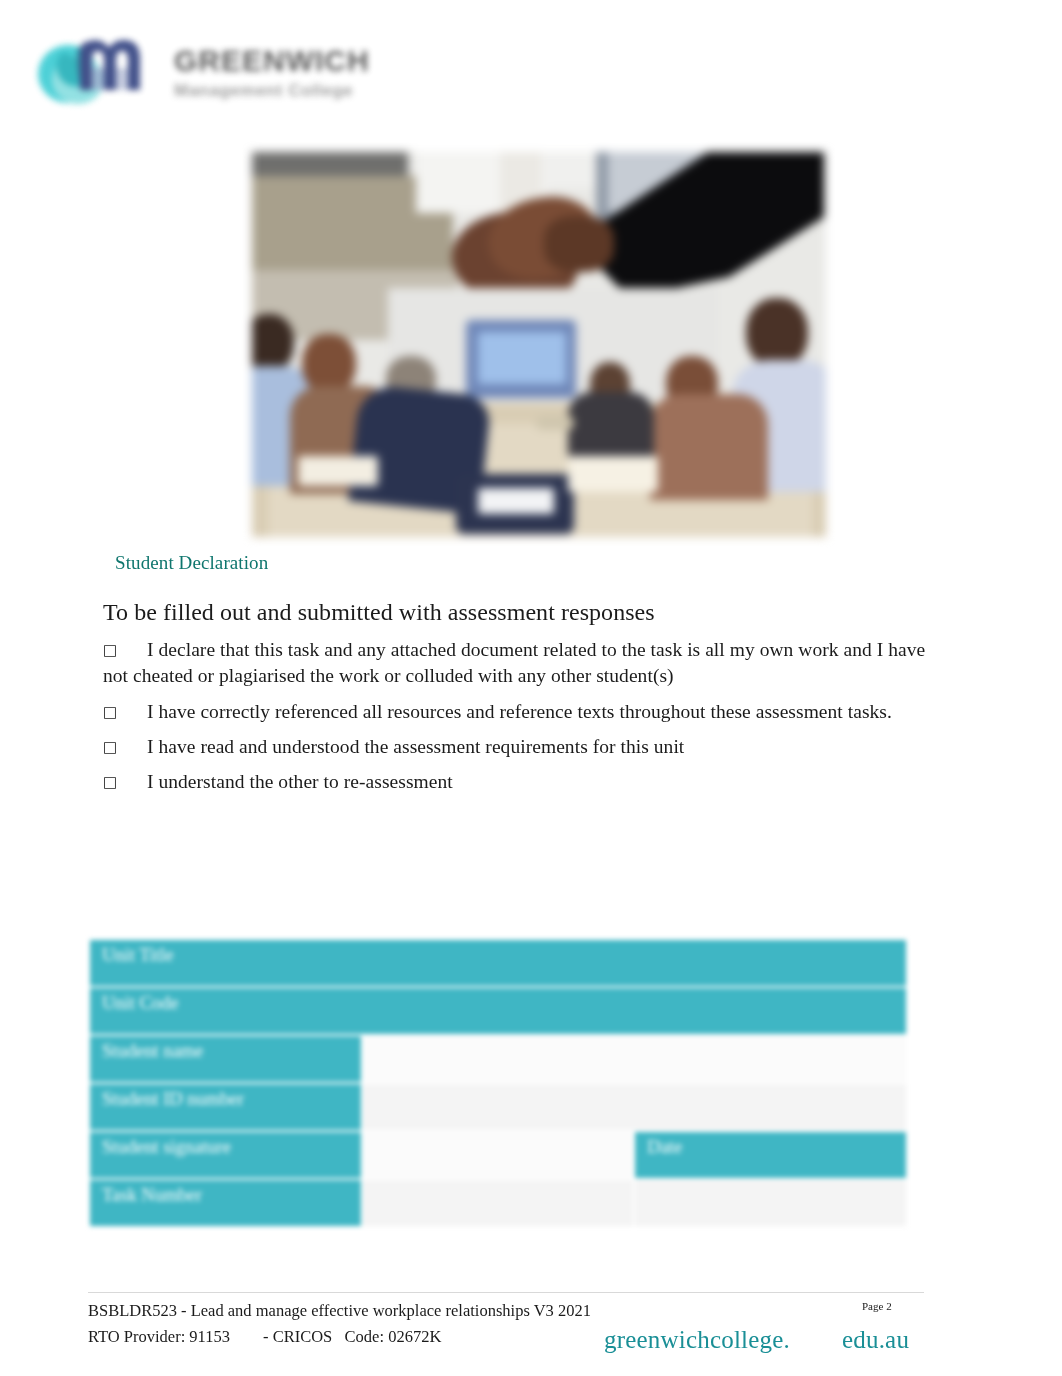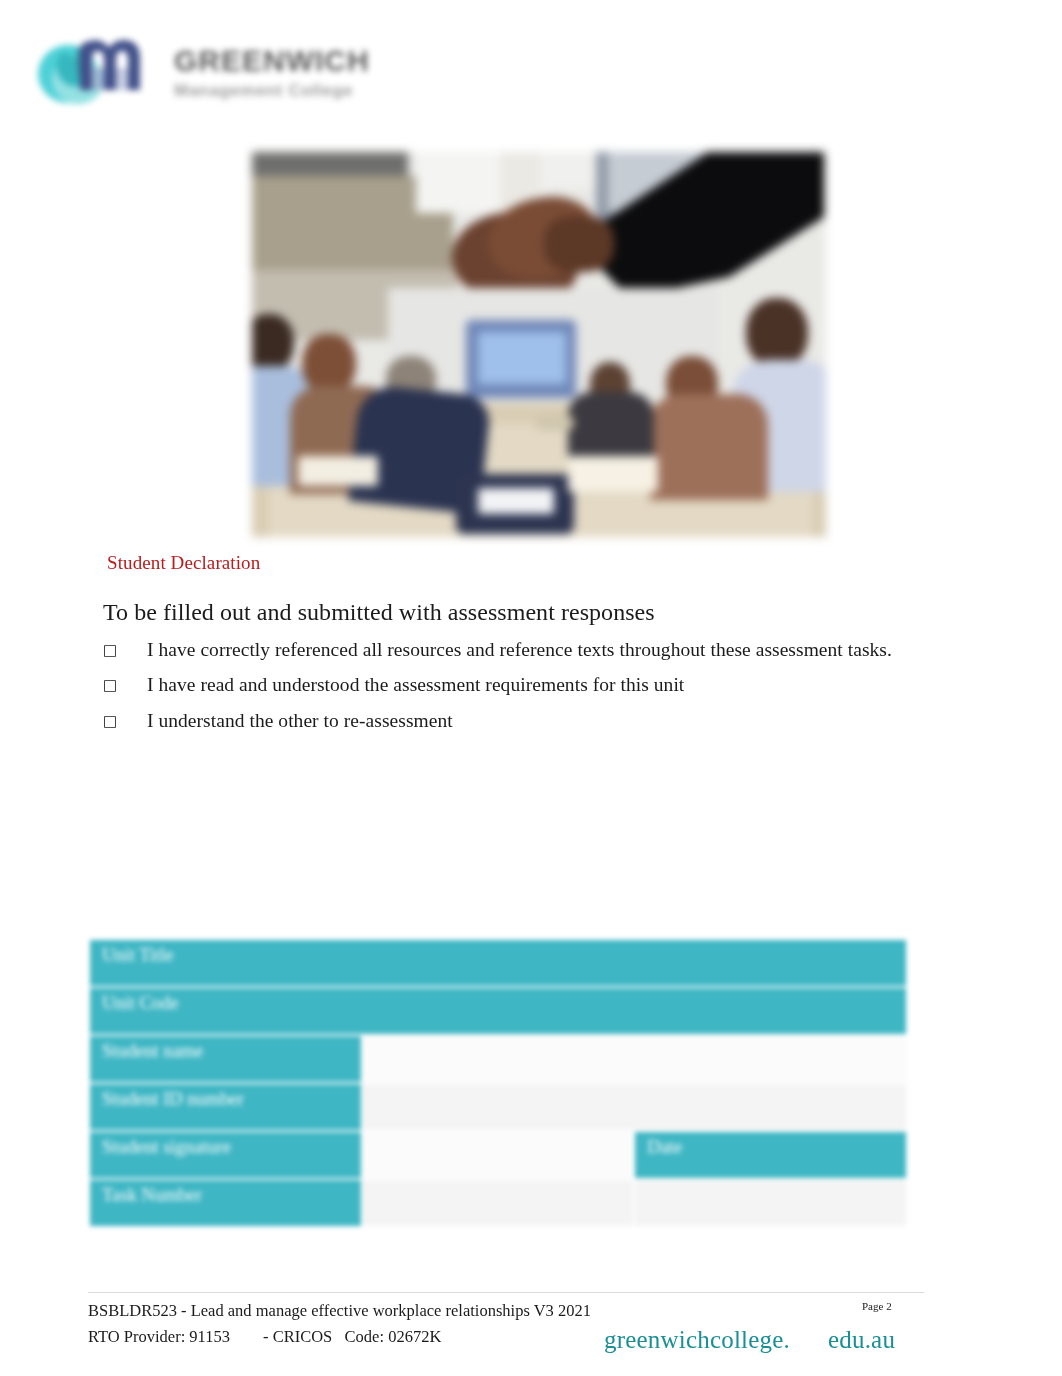--- a/index.html
+++ b/index.html
@@ -40,22 +40,22 @@
     width:574px; height:385px;
     overflow:hidden;
     filter: blur(5px);
   }
   .hero-inner { position:absolute; inset:-14px; }
   .hz { position:absolute; }
 
   
   .content { position:absolute; left:103px; top:550px; width:830px; }
   .decl-title {
-    color:#b91c1c; font-size:19px; line-height:1.35;
-    margin:0 0 20px 4px; letter-spacing:.1px;
+    color:#0f766e; font-size:19px; line-height:1.35;
+    margin:0 0 20px 12px; letter-spacing:.1px;
   }
   .para {
     font-size:24px; line-height:1.35; color:#1b1b1b;
     margin:0 0 9px 0; letter-spacing:.05px;
   }
   .chk-row {
     font-size:19.5px; line-height:1.35; color:#1b1b1b;
     margin:0 0 9px 0; letter-spacing:.05px;
     text-indent:0;
   }
@@ -107,21 +107,21 @@
     white-space:pre;
   }
   .foot-page {
     position:absolute; left:862px; top:6px;
     font-size:11px; line-height:1.55; color:#1b1b1b;
   }
   .foot-url {
     position:absolute; left:604px; top:1326px;
     font-size:25px; color:#1a8f96; letter-spacing:.2px;
   }
-  .foot-url .u2 { margin-left:38px;text-align:center; }
+  .foot-url .u2 { margin-left:52px;text-align:center; }
 </style>
 </head>
 <body>
 
 <div class="header">
   <div class="logo-wrap">
     <svg class="logo-mark" viewBox="0 0 120 82">
       <ellipse cx="34" cy="46" rx="30" ry="29" fill="#46cfd6"></ellipse>
       <ellipse cx="44" cy="52" rx="26" ry="24" fill="#8fe0e2"></ellipse>
       <path d="M30 24 C18 30 20 54 38 58 C56 62 58 44 50 34 Z" fill="#2fb5bd"></path>
@@ -186,20 +186,23 @@
     <div class="hz" style="left:60px;top:318px;width:80px;height:30px;background:#f3eee2;border-radius:3px;"></div>
     <div class="hz" style="left:298px;top:278px;width:38px;height:14px;background:#cfc6ae;border-radius:6px;"></div>
   </div>
 </div>
 
 <div class="content">
   <p class="decl-title">Student Declaration</p>
   <p class="para">To be filled out and submitted with assessment responses</p>
 
   <p class="chk-row">
+    <span class="chk-box">□</span><span class="chk-gap"></span><span>I declare that this task and any attached document related to the task is all my own work and I have not cheated or plagiarised the work or colluded with any other student(s)</span>
+  </p>
+  <p class="chk-row">
     <span class="chk-box">□</span><span class="chk-gap"></span><span>I have correctly referenced all resources and reference texts throughout these assessment tasks.</span>
   </p>
   <p class="chk-row">
     <span class="chk-box">□</span><span class="chk-gap"></span><span>I have read and understood the assessment requirements for this unit</span>
   </p>
   <p class="chk-row">
     <span class="chk-box">□</span><span class="chk-gap"></span><span>I understand the other to re-assessment</span>
   </p>
 </div>
 

